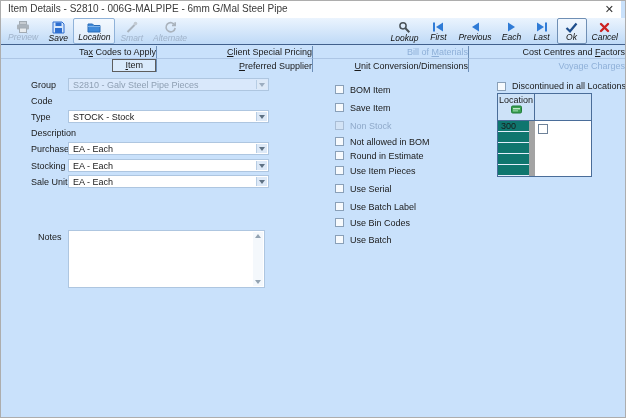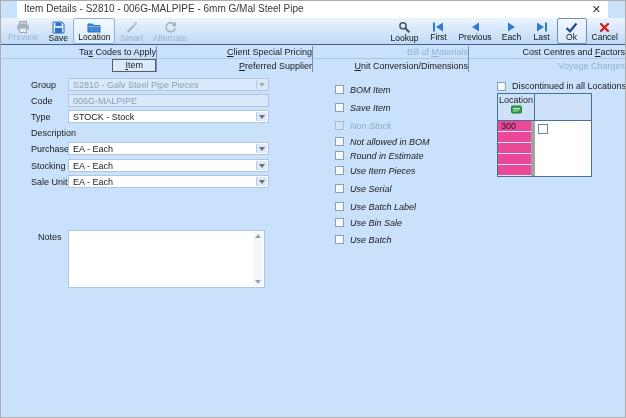--- a/index.html
+++ b/index.html
@@ -3,30 +3,30 @@
 <meta charset="utf-8">
 <style>
   html,body{margin:0;padding:0;background:#e8e8e8;}
   *{box-sizing:border-box;}
   .window{
     position:relative;width:626px;height:418px;margin:0 auto;
     background:#c9e1fb;border:1px solid #adadad;overflow:hidden;
     font-family:"Liberation Sans", sans-serif;color:#1a1a1a;
   }
   
-  .titlebar{position:absolute;top:0;left:0;right:17px;height:24px;background:#ffffff;border-bottom:1px solid #e2e2e2;margin-left:16px;}
+  .titlebar{position:absolute;top:0;left:0;right:4px;height:24px;background:#ffffff;border-bottom:1px solid #e2e2e2;}
   .title{position:absolute;left:7px;top:2px;font-size:10px;color:#3a3a3a;white-space:nowrap;}
   .closex{position:absolute;right:7px;top:1px;font-size:11px;color:#333;line-height:14px;cursor:default;}
   
   .toolbar{position:absolute;top:17px;left:0;right:0;height:27px;
     background:linear-gradient(#ebf4fe,#bfdaf7);border-bottom:1px solid #41608c;
     display:flex;align-items:stretch;padding:0 2px;}
   .tbtn{min-width:30px;padding:2px 4px 1px;display:flex;flex-direction:column;align-items:center;justify-content:space-between;border:1px solid transparent;}
   .tbtn .ticon{height:13px;display:flex;align-items:center;}
-  .tbtn .tlbl{font-size:8.5px;line-height:9px;color:#10100f;white-space:nowrap;}
+  .tbtn .tlbl{font-size:8.5px;line-height:9px;color:#10100f;white-space:nowrap;font-style:italic;}
   .tbtn.dis .tlbl{color:#9fb2c9;}
   .tbtn.hl{background:rgba(255,255,255,0.45);border:1px solid #8fb2d9;border-radius:2px;}
   .tbtn.focus{border:1px solid #6f8fb5;border-radius:2px;background:rgba(255,255,255,0.35);}
   .tspacer{margin-left:auto;}
   
   .tabs{position:absolute;top:45px;left:0;right:0;height:26px;
     display:grid;grid-template-columns:1fr 1fr 1fr 1fr;grid-template-rows:13px 13px;}
   .tab{display:flex;align-items:center;justify-content:flex-end;font-size:9px;
     border-right:1px solid #6d8fb8;white-space:nowrap;overflow:hidden;}
   .tab:nth-child(4n){border-right:none;}
@@ -44,33 +44,33 @@
     border-left:1px solid #b7cde4;display:flex;align-items:center;justify-content:center;}
   .dd i{width:0;height:0;border-left:3px solid transparent;border-right:3px solid transparent;border-top:4px solid #5f7284;}
   .fbox.dis + .dd i, .dd.dis i{border-top-color:#9cadc0;}
   
   .noteslabel{position:absolute;left:37px;top:231px;font-size:9px;}
   .notesbox{position:absolute;left:67px;top:229px;width:197px;height:58px;background:#fff;border:1px solid #aec6e0;}
   .nscroll{position:absolute;top:1px;right:1px;bottom:1px;width:10px;display:flex;flex-direction:column;justify-content:space-between;align-items:center;background:#f4f8fc;}
   .nup{width:0;height:0;border-left:3px solid transparent;border-right:3px solid transparent;border-bottom:4px solid #93a3b2;margin-top:2px;}
   .ndown{width:0;height:0;border-left:3px solid transparent;border-right:3px solid transparent;border-top:4px solid #93a3b2;margin-bottom:2px;}
   
-  .crow{position:absolute;left:334px;display:flex;align-items:center;height:11px;font-style:italic;}
+  .crow{position:absolute;left:334px;display:flex;align-items:center;height:11px;}
   .cb{width:9px;height:9px;border:1px solid #8aa0b8;background:#f7fafd;display:inline-block;flex:0 0 auto;}
   .clbl{font-size:9px;margin-left:6px;white-space:nowrap;}
   .crow.dis .cb{border-color:#a9bdd5;background:#d3e3f5;}
   .crow.dis .clbl{color:#8fa9c9;}
   
   .ltable{position:absolute;left:496px;top:92px;width:95px;border:1px solid #4a6d99;background:#fff;}
   .lhead{display:flex;height:27px;background:#cde2f8;border-bottom:1px solid #4a6d99;}
   .lh{font-size:9px;overflow:hidden;}
   .lh-loc{width:37px;border-right:1px solid #4a6d99;display:flex;flex-direction:column;align-items:center;padding-top:1px;}
   .lh-disc{flex:1;padding:1px 0 0 3px;margin-top:30px;}
   .lbody{display:flex;height:55px;}
-  .lcol-loc{width:37px;border-right:4px solid #a3a3a3;background:#ec4899;}
+  .lcol-loc{width:37px;border-right:6px solid #a3a3a3;background:#0f766e;}
   .lcell{height:11px;border-bottom:1px solid #e2eefb;font-size:9px;padding:0 0 0 3px;line-height:11px;}
   .lcol-disc{flex:1;background:#ffffff;position:relative;}
   .lcol-disc .cb{position:absolute;left:3px;top:3px;width:10px;height:10px;background:#fff;border:1px solid #6e8299;}
   .discall{position:absolute;left:496px;top:80px;display:flex;align-items:center;}
 </style>
 </head>
 <body>
 
 <div class="window">
 
@@ -221,23 +221,20 @@
     <div class="fbox dis">
       <span>S2810 - Galv Steel Pipe Pieces</span>
       <span class="dd dis">
           <i></i>
         </span>
     </div>
   </div>
 
   <div class="frow" style="top:93px">
     <span class="flabel">Code</span>
-    <div class="fbox dis">
-      <span>006G-MALPIPE</span>
-    </div>
   </div>
 
   <div class="frow" style="top:109px">
     <span class="flabel">Type</span>
     <div class="fbox">
       <span>STOCK - Stock</span>
       <span class="dd">
           <i></i>
         </span>
     </div>
@@ -313,21 +310,21 @@
   <div class="crow" style="top:182px">
     <span class="cb"></span>
     <span class="clbl">Use Serial</span>
   </div>
   <div class="crow" style="top:200px">
     <span class="cb"></span>
     <span class="clbl">Use Batch Label</span>
   </div>
   <div class="crow" style="top:216px">
     <span class="cb"></span>
-    <span class="clbl">Use Bin Sale</span>
+    <span class="clbl">Use Bin Codes</span>
   </div>
   <div class="crow" style="top:233px">
     <span class="cb"></span>
     <span class="clbl">Use Batch</span>
   </div>
 
   <div class="discall">
     <span class="cb"></span>
     <span class="clbl">Discontinued in all Locations</span>
   </div>

